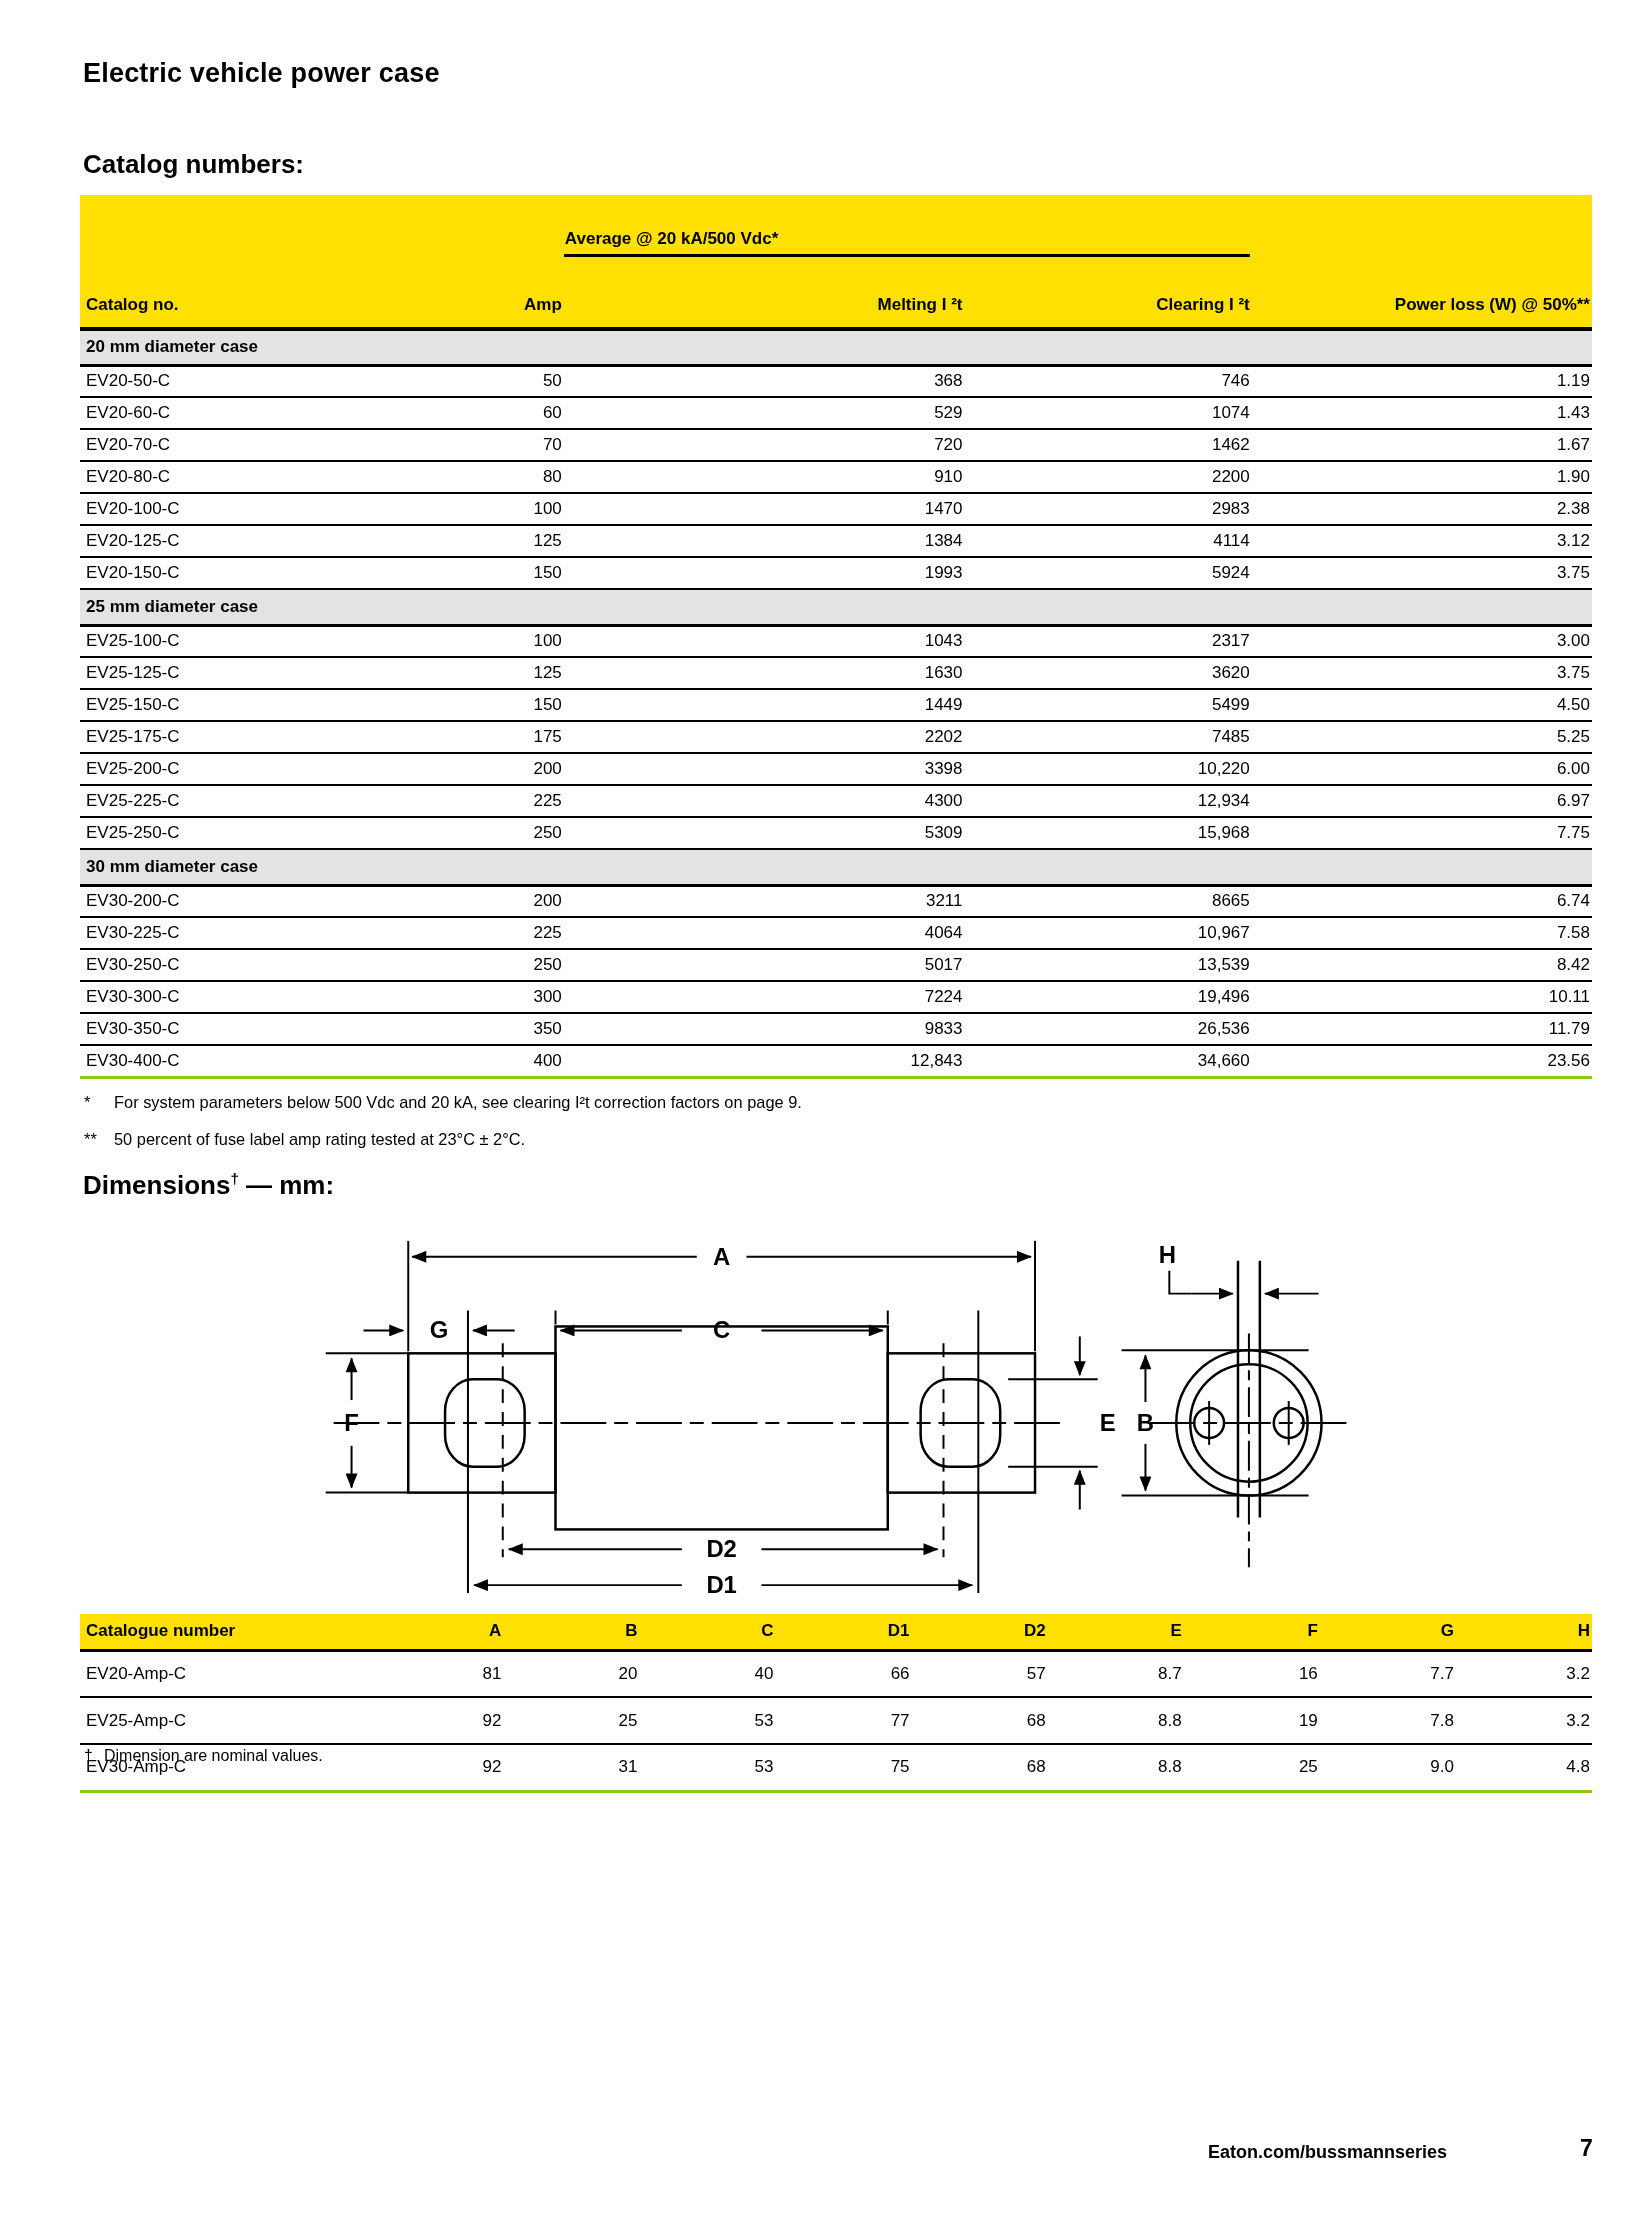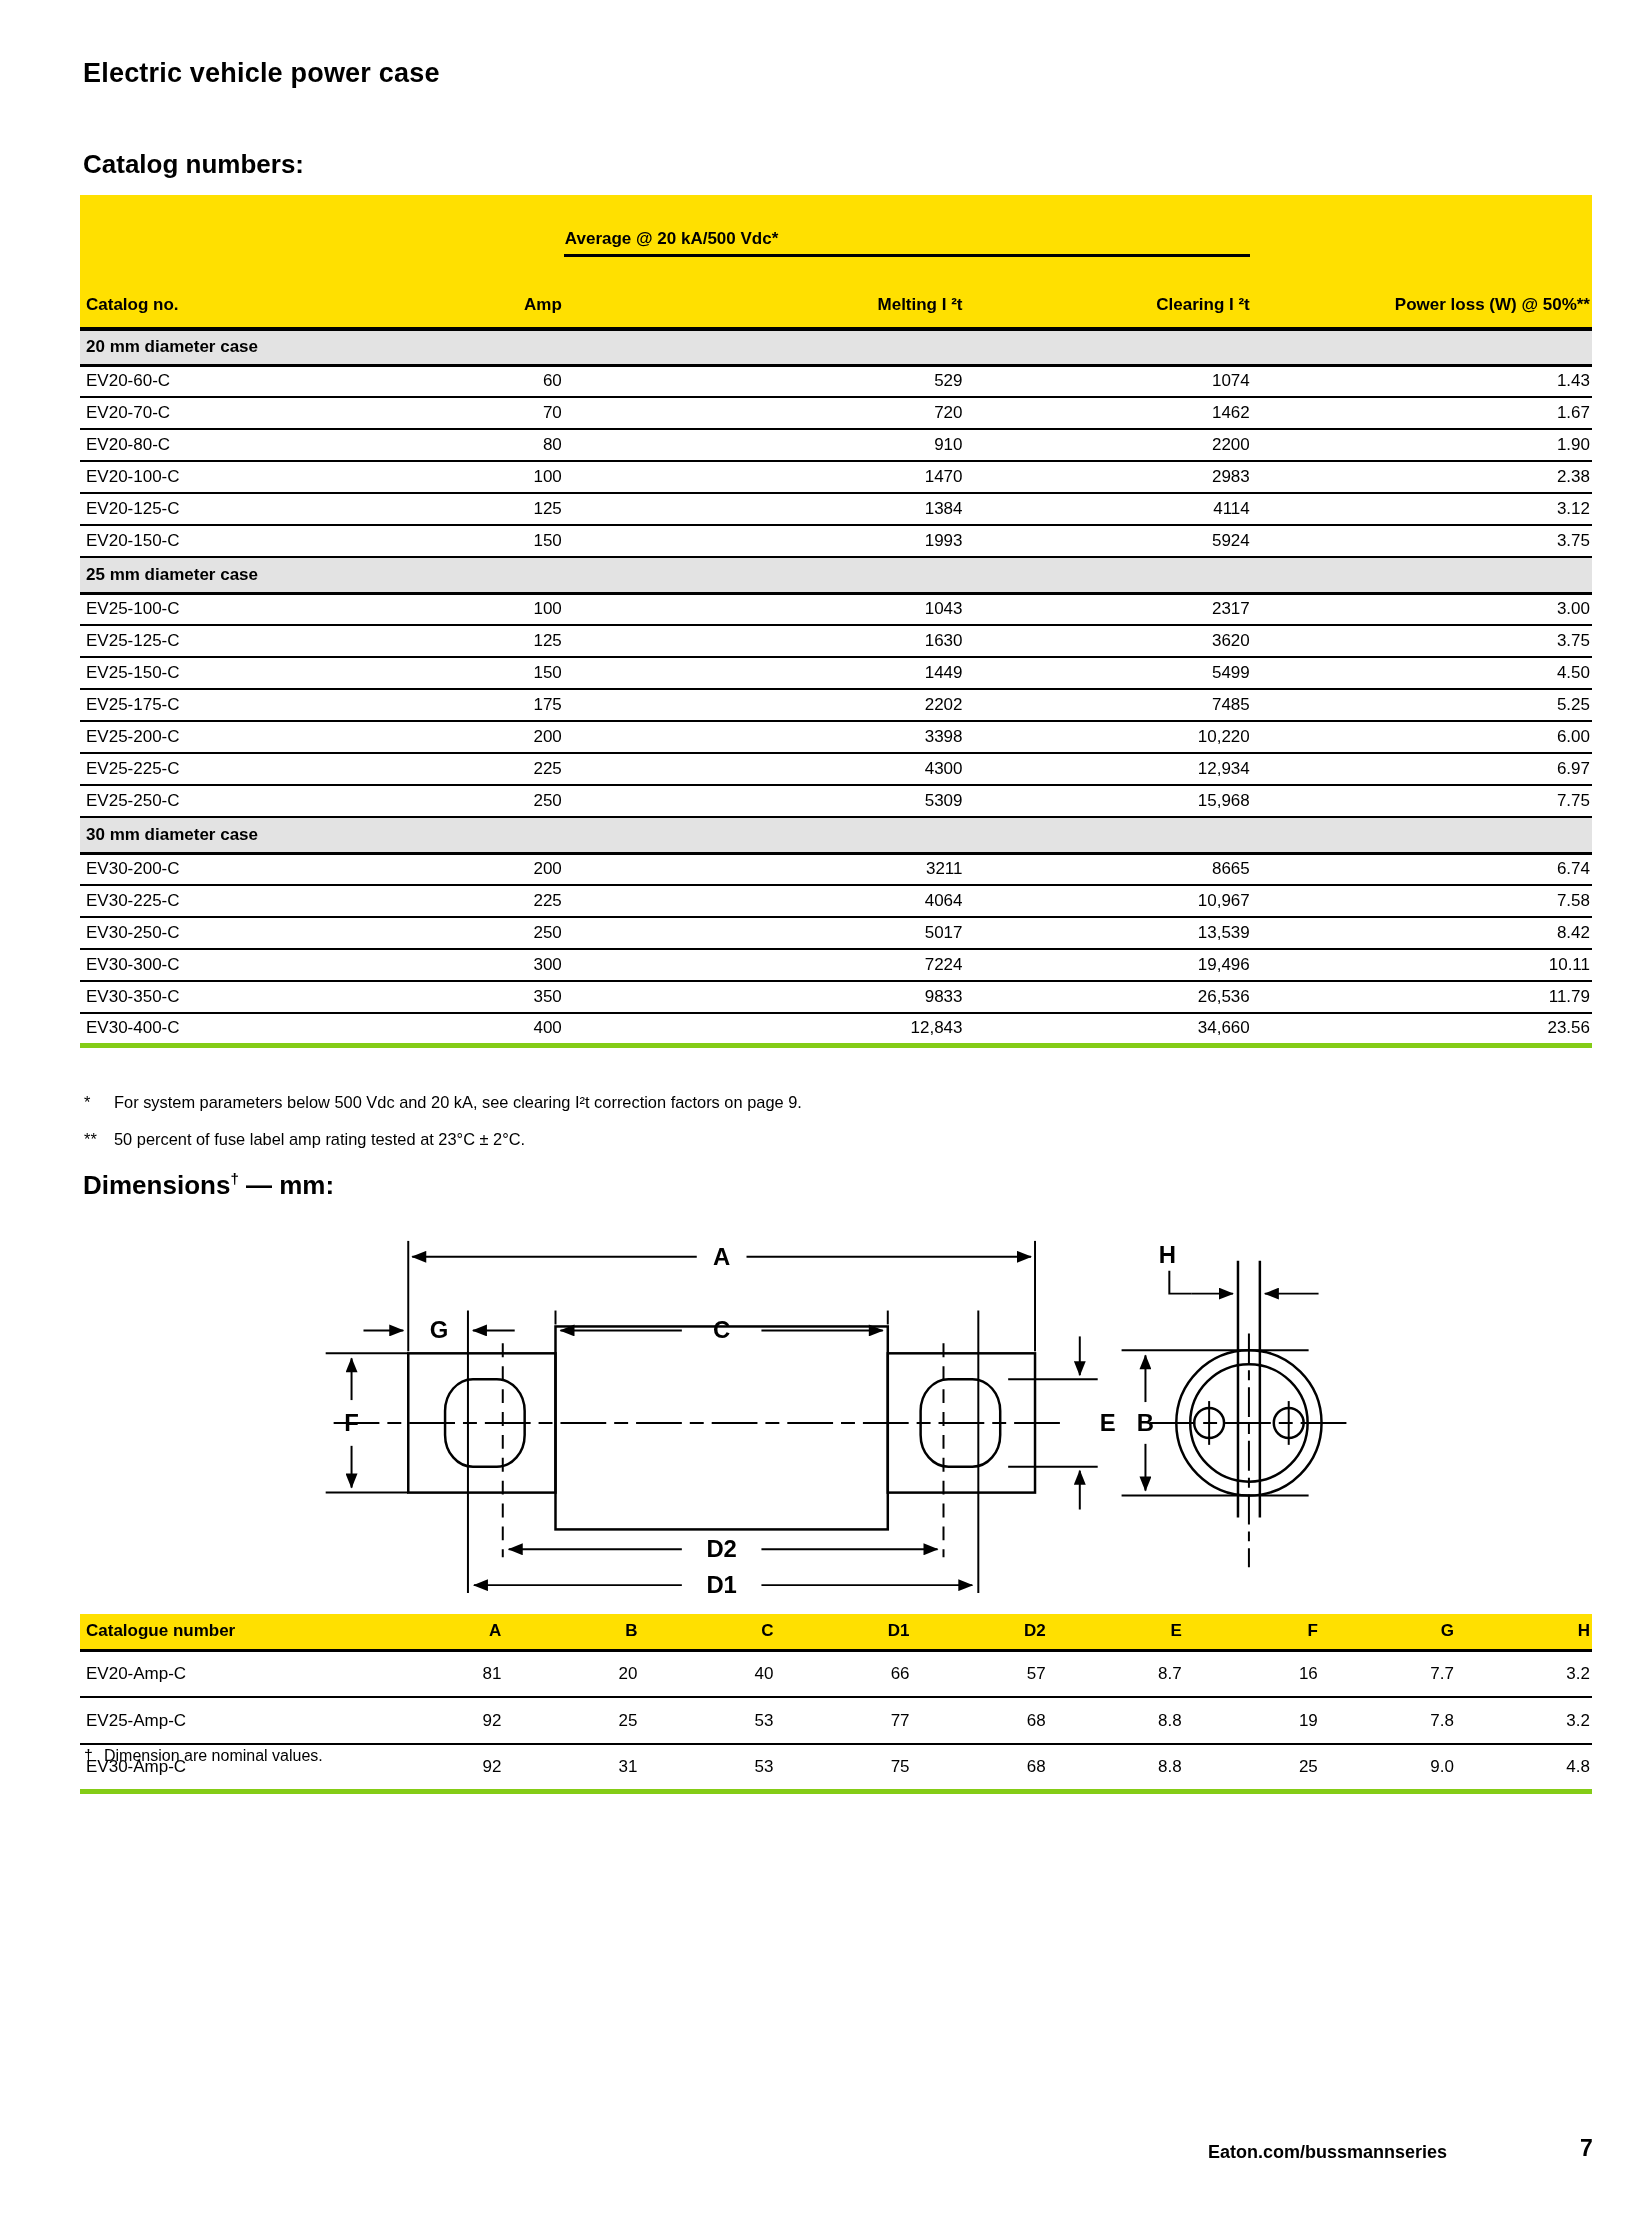--- a/index.html
+++ b/index.html
@@ -25,21 +25,21 @@
   .data-table th:first-child, .data-table td:first-child { text-align:left; padding-left:6px; }
   .num, .data-table th { text-align:right; }
   
   .head1 td { background:#FFE000; height:62px; vertical-align:bottom; }
   .avg-span { border-bottom:3px solid #000; font-weight:bold; padding:0 0 5px 1px; text-align:left; }
   .head2 th { background:#FFE000; height:72px; vertical-align:bottom; padding-bottom:12px; font-weight:bold; border-bottom:4px solid #000; }
   .dim-table th { background:#FFE000; height:36px; vertical-align:middle; font-weight:bold; border-bottom:3px solid #000; }
   
   .data-table tbody td { border-bottom:2px solid #000; height:32px; }
   .dim-table tbody td { height:47px;margin-top:28px; }
-  .data-table tbody tr:last-child td { border-bottom:5px solid #84cc16; }
+  .data-table tbody tr:last-child td { border-bottom:3px solid #84cc16; }
   tr.section td { background:#E3E3E3; border-bottom:3px solid #000; font-weight:bold; height:36px; text-align:left; padding-left:6px; }
 
   
   .footnote { left:84px; font-size:16.4px; }
   .fn1 { top:1093px; } .fn2 { top:1130px; } .fn3 { top:1747px; font-size:16px; }
   .fn-marker { display:inline-block; width:30px; }
   .fn3 .fn-marker { width:20px; }
 
   
   .diagram { left:264px; top:1219px; }
@@ -87,20 +87,27 @@
           <th>Melting I ²t</th>
           <th>Clearing I ²t</th>
           <th>Power loss (W) @ 50%**</th>
         </tr>
       </thead>
       <tbody>
           <tr class="section">
             <td colspan="5">20 mm diameter case</td>
           </tr>
           <tr>
+            <td>EV20-50-C</td>
+            <td class="num">50</td>
+            <td class="num">368</td>
+            <td class="num">746</td>
+            <td class="num">1.19</td>
+          </tr>
+          <tr>
             <td>EV20-60-C</td>
             <td class="num">60</td>
             <td class="num">529</td>
             <td class="num">1074</td>
             <td class="num">1.43</td>
           </tr>
           <tr>
             <td>EV20-70-C</td>
             <td class="num">70</td>
             <td class="num">720</td>

